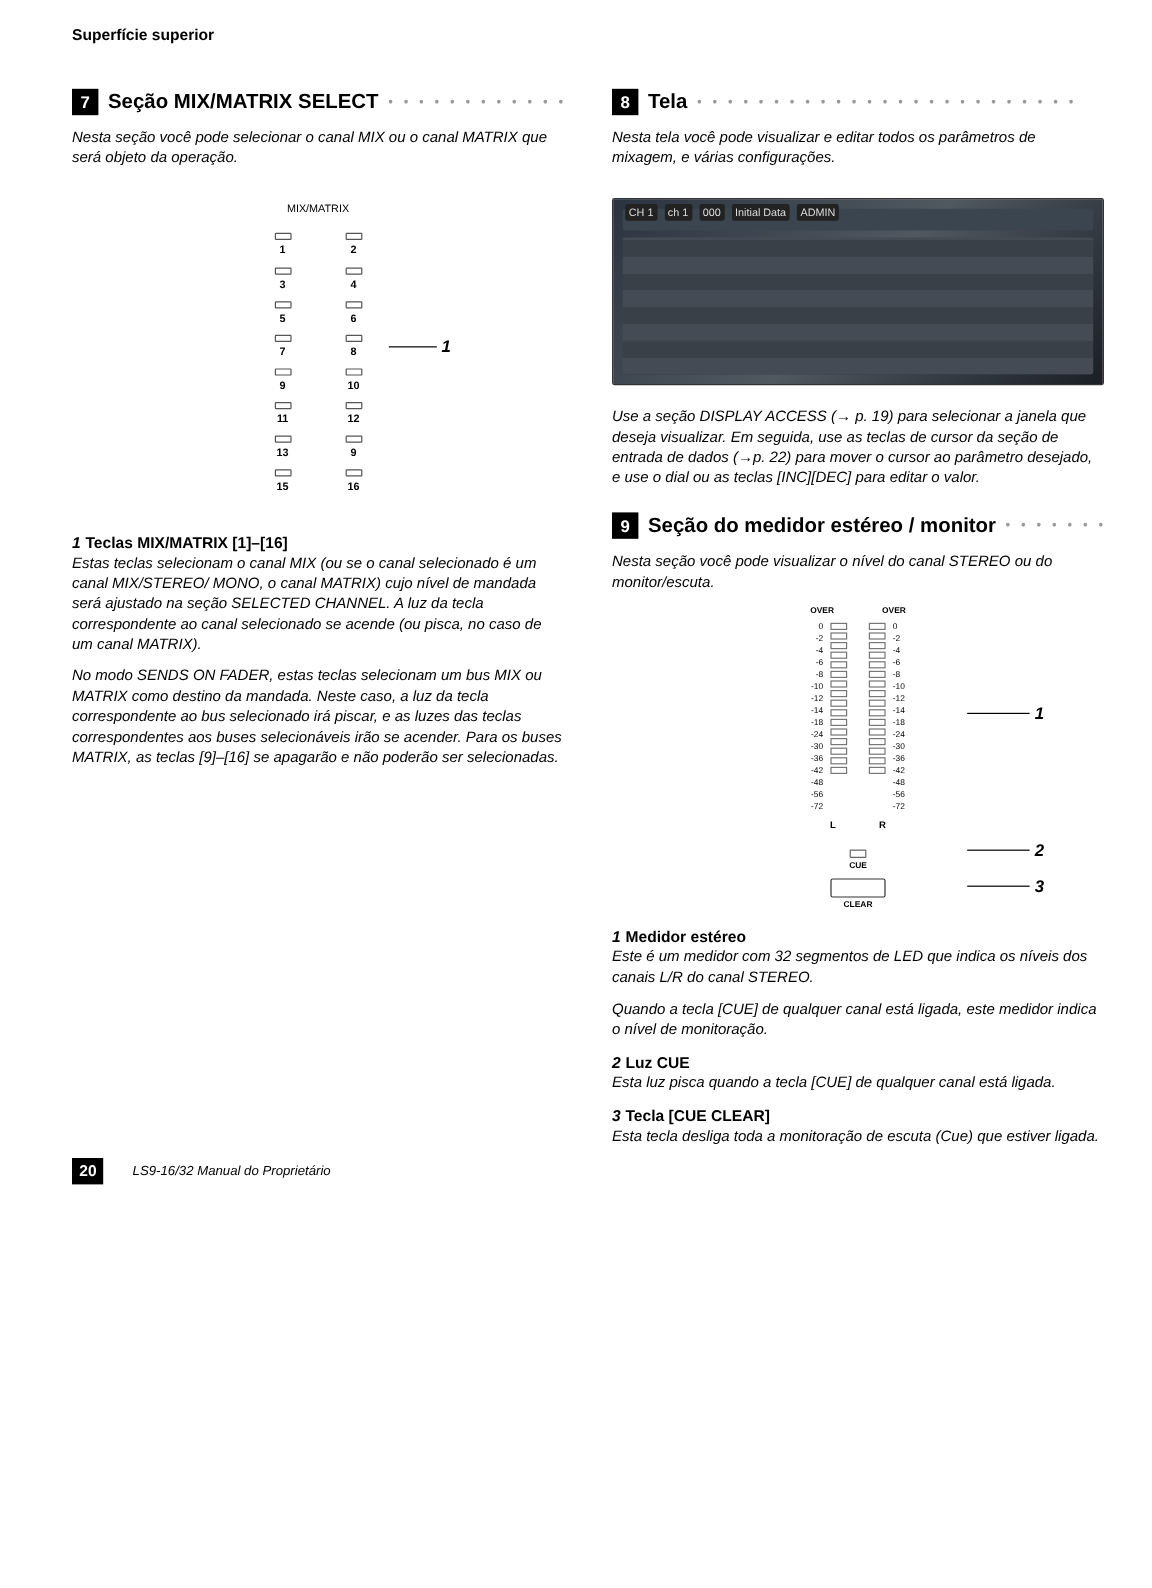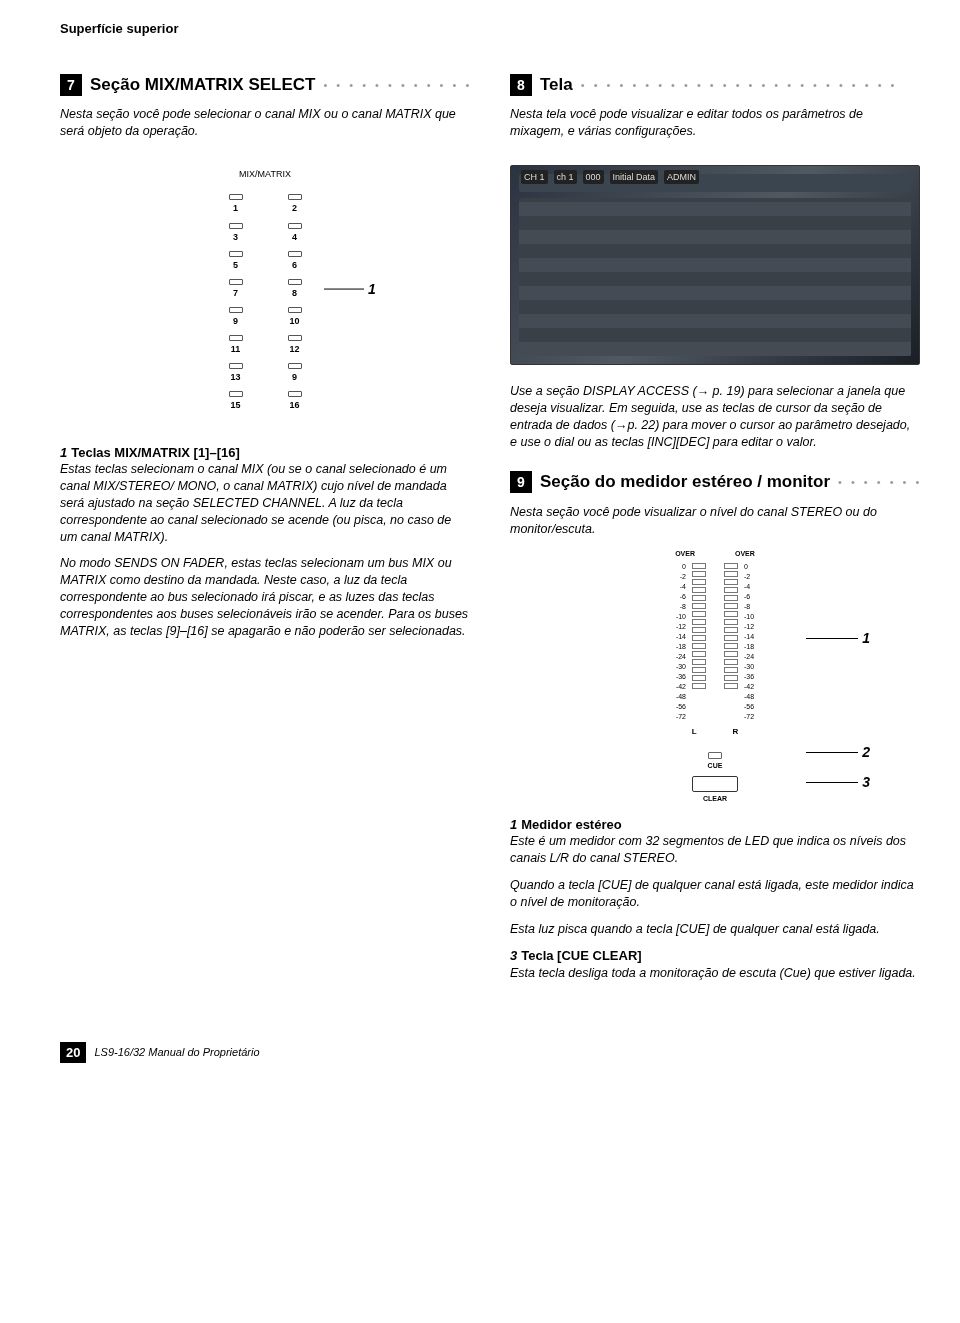--- a/index.html
+++ b/index.html
@@ -38,21 +38,21 @@
   .mm-row { display:flex; justify-content:space-around; position: relative; }
   .mm-btn { width:26px; display:flex; flex-direction:column; align-items:center; gap:2px; }
   .mm-led { width:14px; height:6px; border:1px solid #555; border-radius:1px; }
   .mm-num { font-size:9px; font-weight:bold; }
   .mm-callout { position:absolute; left:100%; top:50%; transform:translateY(-50%); display:flex; align-items:center; }
   .mm-callout .line { width:40px; height:1px; background:#000; }
   .mm-callout .num { font-style:italic; font-weight:bold; font-size:14px; margin-left:4px; }
 
   
   .screen-img {
-    width: 100%; height: 200px;
+    width: 100%; height: 156px;
     background: linear-gradient(135deg,#2a3340 0%, #505860 50%, #1a1f26 100%);
     border:1px solid #333; border-radius:2px;
     position: relative; overflow:hidden;
     margin-bottom: 18px;
     margin-top: 25px;
   }
   .screen-img::before {
     content:""; position:absolute; inset:8px 8px auto 8px; height:18px;
     background:#3a4550; border-radius:2px;
   }
@@ -83,21 +83,21 @@
   .clear-label { font-size:7px; font-weight:bold; }
   .callout-r { position:absolute; display:flex; align-items:center; }
   .callout-r .line { width:52px; height:1px; background:#000; }
   .callout-r .num { font-style:italic; font-weight:bold; font-size:14px; margin-left:4px; }
 
   .sub-item { margin-top: 10px; }
   .sub-item .label { font-size:13px; font-weight:bold; }
   .sub-item .label .n { font-style:italic; margin-right:4px; }
 
   .footer {
-    margin-top: 50px; display:flex; align-items:center; gap:8px;
+    display:flex; align-items:center; gap:24px;
     font-size:12px;
   }
   .pagebox {
     background:#000; color:#fff; font-weight:bold;
     padding:2px 6px; font-size:13px;
   }
   .manual { font-size:11px;font-style:italic; }
 
   .meter-columns { display:flex; gap:6px; align-items:flex-start; }
 </style>
@@ -343,20 +343,21 @@
           <div class="num">3</div>
         </div>
     </div>
 
     <div class="sub-item">
       <div class="label"><span class="n italic">1</span><span>Medidor estéreo</span></div>
       <p>Este é um medidor com 32 segmentos de LED que indica os níveis dos canais L/R do canal STEREO.</p>
       <p>Quando a tecla [CUE] de qualquer canal está ligada, este medidor indica o nível de monitoração.</p>
     </div>
     <div class="sub-item">
+      <div class="label"><span class="n italic">2</span><span>Luz CUE</span></div>
       <p>Esta luz pisca quando a tecla [CUE] de qualquer canal está ligada.</p>
     </div>
     <div class="sub-item">
       <div class="label"><span class="n italic">3</span><span>Tecla [CUE CLEAR]</span></div>
       <p>Esta tecla desliga toda a monitoração de escuta (Cue) que estiver ligada.</p>
     </div>
   </div>
 </div>
 
 <div class="footer">

